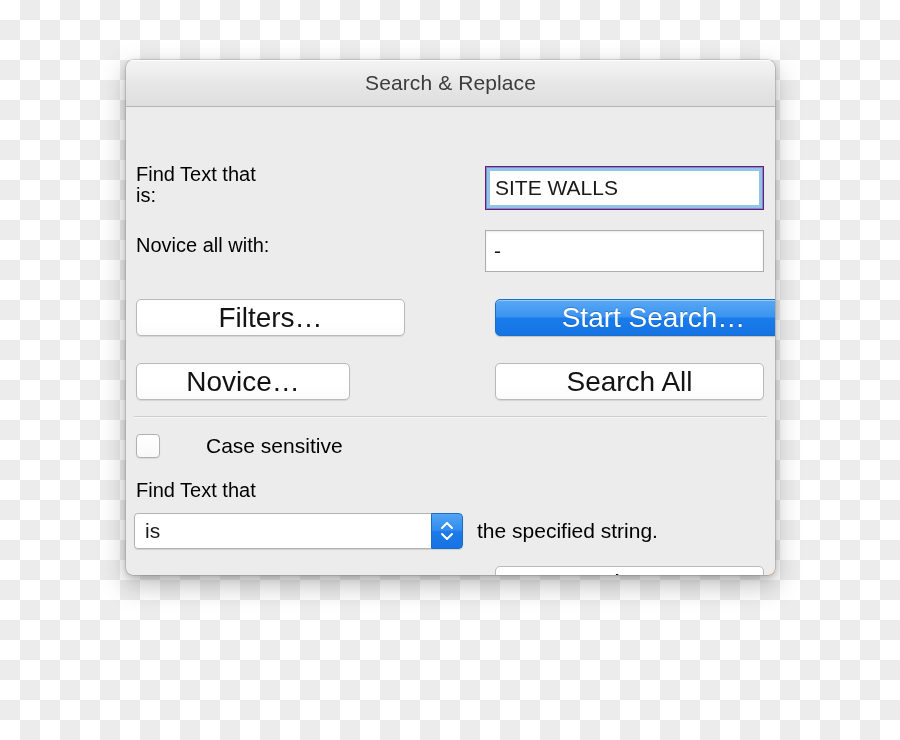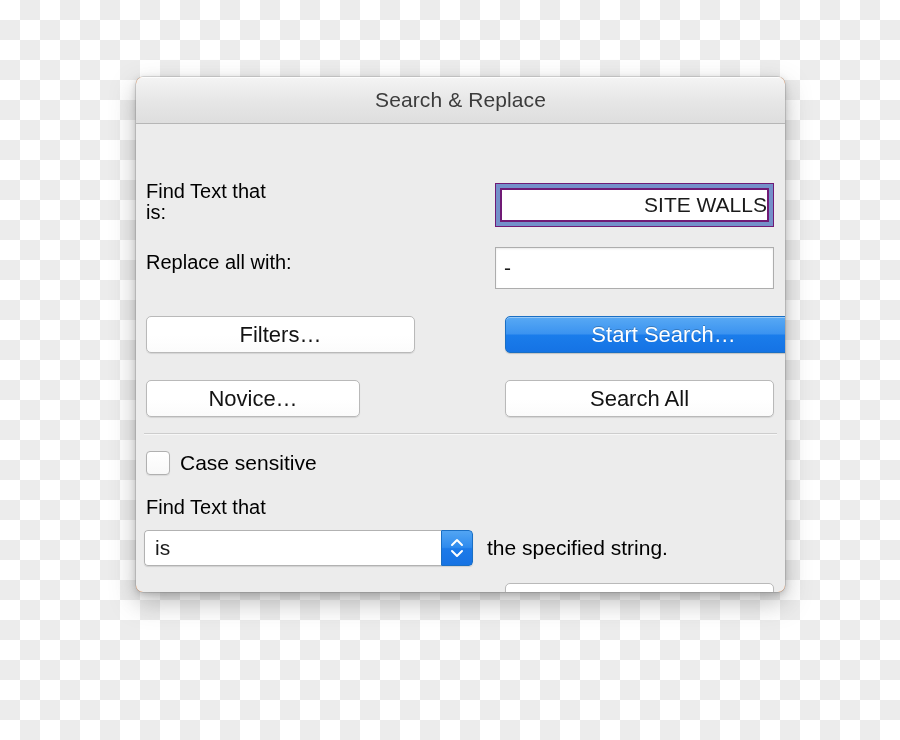--- a/index.html
+++ b/index.html
@@ -17,31 +17,30 @@
       linear-gradient(45deg, #ececec 25%, transparent 25%, transparent 75%, #ececec 75%, #ececec);
     background-size: 40px 40px;
     background-position: 0 0, 20px 20px;
     position: relative;
   }
 
   
   #dialog {
     position: absolute;
     left: 126px;
-    top: 77px;
+    top: 60px;
     width: 649px;
     height: 515px;
     border-radius: 7px;
     background: #f97316;
     box-shadow:
        0 10px 26px rgba(90,90,90,0.40),
        0 2px 6px rgba(90,90,90,0.30),
        0 0 0 0.5px rgba(140,140,140,0.55);
     overflow: hidden;
-    margin-left: 10px;
   }
 
   .titlebar {
     height: 46px;
     background: linear-gradient(to bottom, #f4f4f4 0%, #e6e6e6 55%, #dedede 100%);
     border-bottom: 1px solid #b6b6b6;
     box-shadow: inset 0 1px 0 #fdfdfd;
     display: flex;
     align-items: center;
     justify-content: center;
@@ -79,39 +78,38 @@
     box-sizing: border-box;
   }
   .field .val {
     font-size: 21px;
     color: #1a1a1a;
     padding-left: 8px;
     white-space: nowrap;
     overflow: hidden;
   }
   .field.focused {
-    border: 7px solid #701a75;
+    border: 2px solid #701a75;
     outline: 4px solid rgba(118,178,226,0.78);
     outline-offset: -5px;
     box-shadow: none;
-    justify-content: flex-end;
   }
 
   
   .btn {
     position: absolute;
     box-sizing: border-box;
     border-radius: 5px;
     border: 1px solid #b9b9b9;
     background: linear-gradient(to bottom, #ffffff 0%, #ffffff 52%, #fbfbfb 100%);
     box-shadow: 0 1px 1px rgba(0,0,0,0.10);
     display: flex;
     align-items: center;
     justify-content: center;
-    font-size: 22px;
+    font-size: 28px;
     color: #131313;
     cursor: default;
     user-select: none;
   }
   .btn.primary {
     border: 1px solid #1a6fc4;
     background: linear-gradient(to bottom, #58a9f4 0%, #3b93f0 48%, #1a7ceb 52%, #1573e4 100%);
     color: #ffffff;
     text-shadow: 0 -1px 0 rgba(0,0,0,0.22);
     box-shadow: 0 1px 1px rgba(0,0,0,0.18), inset 0 1px 0 rgba(255,255,255,0.38);
@@ -123,20 +121,21 @@
     height: 1px;
     background: #cdcdcd;
     box-shadow: 0 1px 0 #f7f7f7;
   }
 
   
   .checkrow {
     position: absolute;
     display: flex;
     align-items: flex-end;
+    gap: 36px;
   }
   .checkbox {
     width: 24px;
     height: 24px;
     border-radius: 4px;
     border: 1px solid #b0b0b0;
     background: linear-gradient(to bottom, #ffffff, #f8f8f8);
     box-shadow: 0 1px 1px rgba(0,0,0,0.08);
     box-sizing: border-box;
     flex: 0 0 auto;
@@ -206,21 +205,21 @@
 
   <div class="content">
 
     <div class="lbl" style="left:10px; top:57px;">Find Text that
 is:</div>
 
     <div class="field focused" style="left:359px; top:59px; width:279px; height:44px;">
       <div class="val">SITE WALLS</div>
     </div>
 
-    <div class="lbl" style="left:10px; top:128px;">Replace all with:</div>
+    <div class="lbl" style="left:10px; top:128px;">Novice all with:</div>
 
     <div class="field" style="left:359px; top:123px; width:279px; height:42px;">
       <div class="val">-</div>
     </div>
 
     <div class="btn" style="left:10px; top:192px; width:269px; height:37px;">Filters…</div>
 
     <div class="btn primary" style="left:369px; top:192px; width:317px; height:37px;">Start Search…</div>
 
     <div class="btn" style="left:10px; top:256px; width:214px; height:37px;">Novice…</div>

